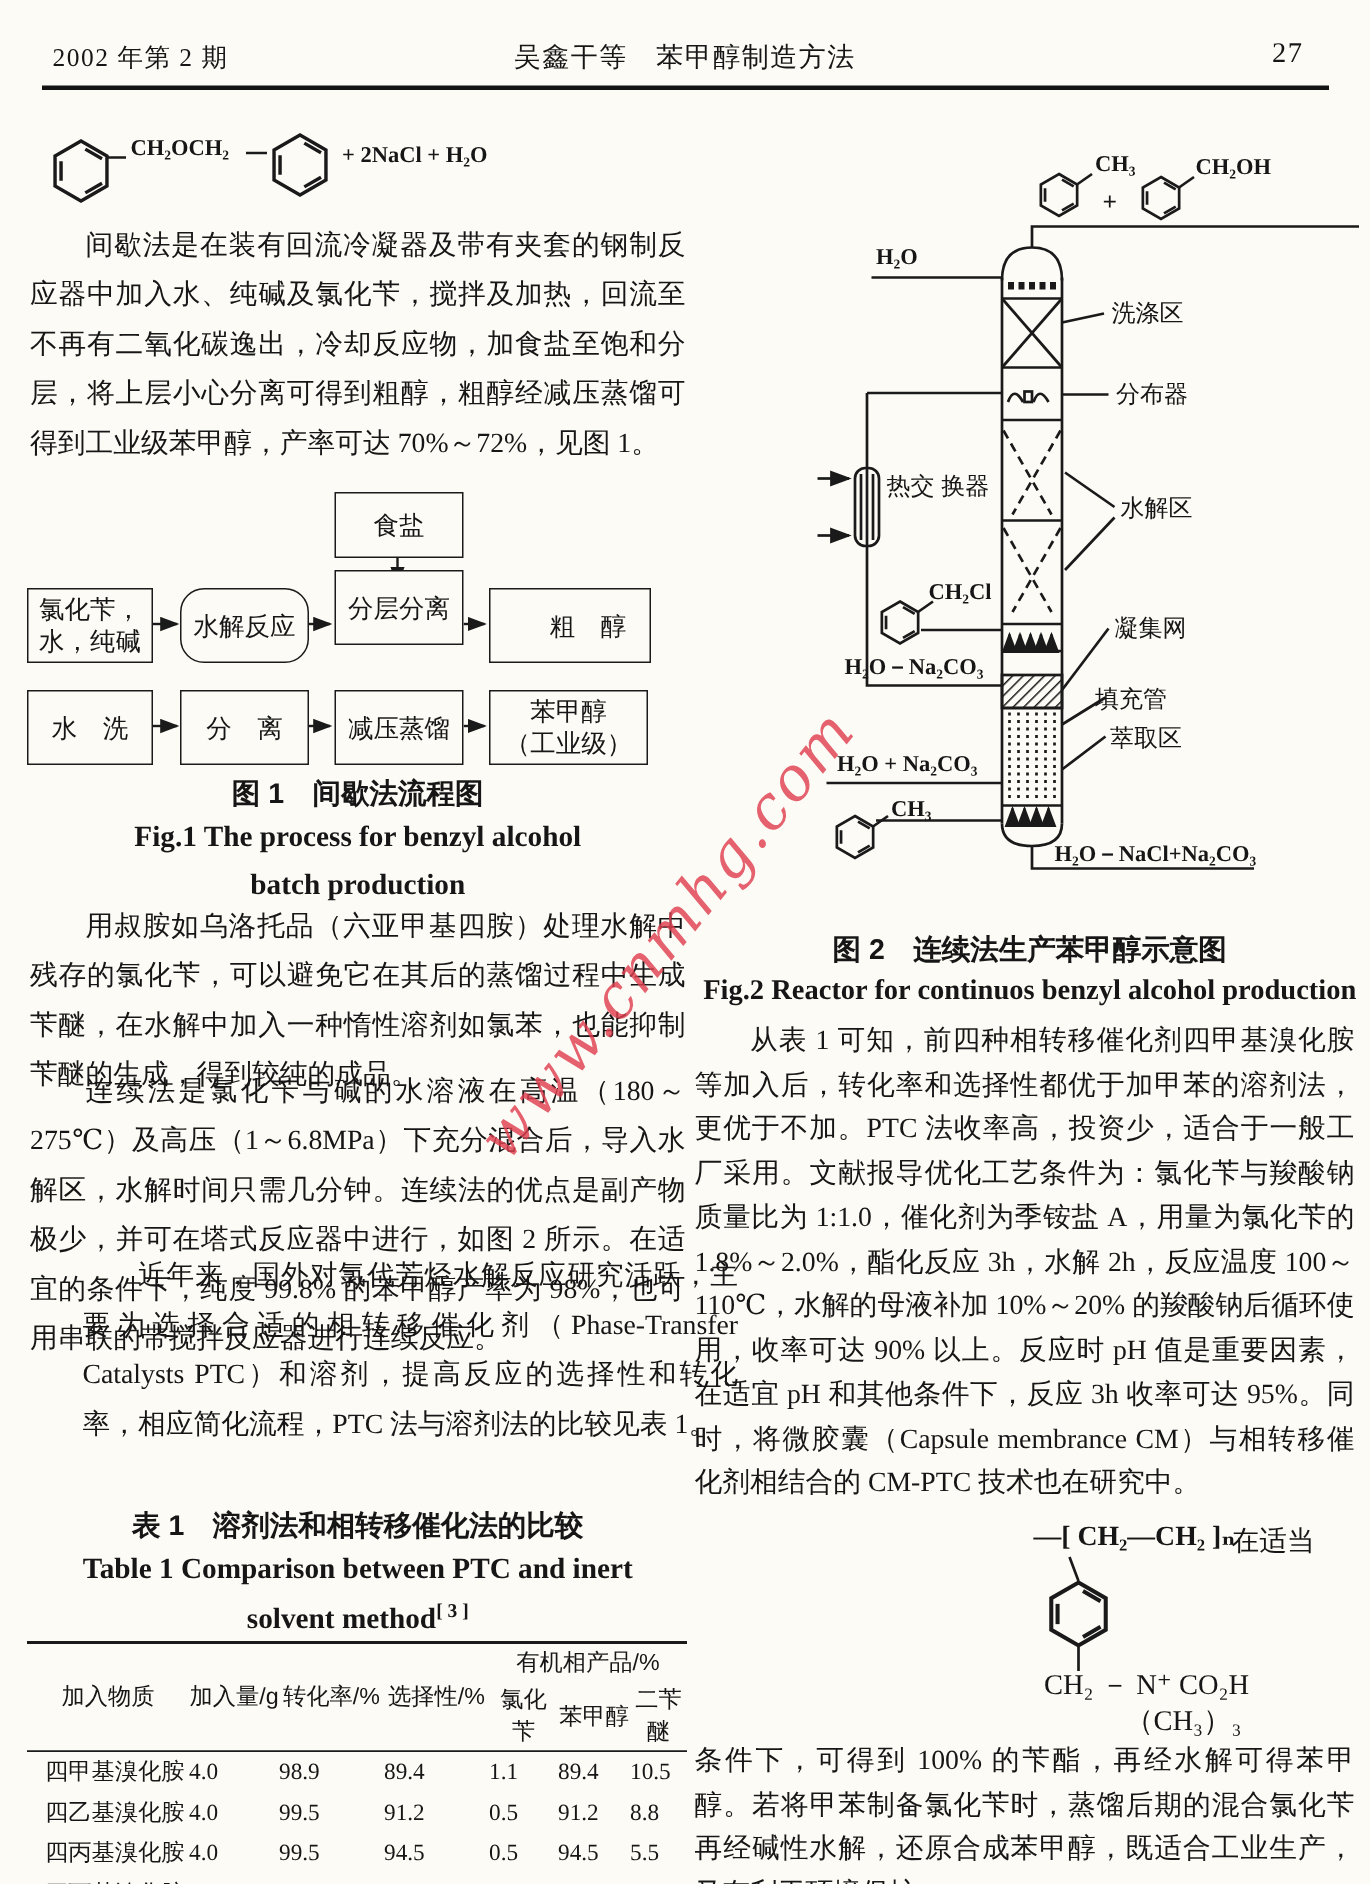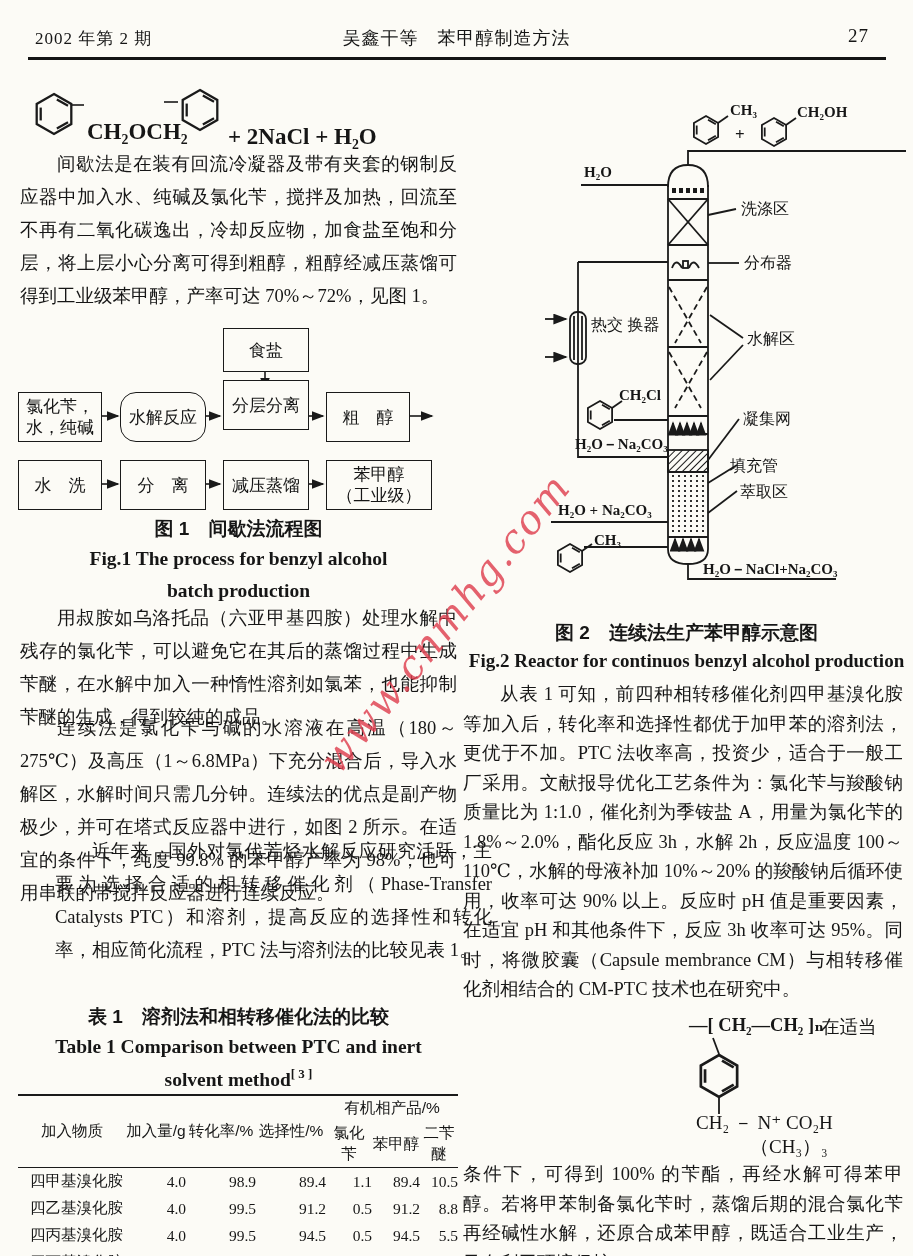--- a/index.html
+++ b/index.html
@@ -14,39 +14,39 @@
   .hdr-rule{left:28px;top:57px;width:858px;height:3px;background:#141414;}
   
   .para{width:437px;font-size:18.5px;line-height:33px;text-align:justify;text-indent:2em;}
   .rp{width:440px;line-height:29.5px;}
   .noindent{text-indent:0;}
   .cap-cn{width:437px;text-align:center;font-weight:bold;font-size:19px;font-family:"Liberation Sans","DejaVu Sans",sans-serif;}
   .cap-en{width:437px;text-align:center;font-weight:bold;font-size:19.5px;}
   .pre{white-space:pre-line;}
   
   .eq-svg line,.eq-svg polygon{stroke:#1a1a1a;stroke-width:1.6;fill:none;}
-  .eq-txt{font-size:23px;font-weight:bold;margin-top:28px;}
+  .eq-txt{font-size:15px;font-weight:bold;}
   
   .flow{width:437px;height:180px;}
   .fbox{position:absolute;border:1.6px solid #1a1a1a;display:flex;align-items:center;justify-content:center;
         text-align:center;font-size:17px;line-height:21px;background:#fcfbf6;
         font-family:"Liberation Sans","DejaVu Sans",sans-serif;}
   .flow svg line{stroke:#1a1a1a;stroke-width:1.6;}
   
   .dg{width:450px;height:545px;}
   .dg-svg{position:absolute;left:0;top:0;}
   .dg-svg .lw{stroke:#1a1a1a;stroke-width:1.8;fill:none;}
   .dglab{position:absolute;font-size:16px;font-family:"Liberation Sans","DejaVu Sans",sans-serif;white-space:nowrap;}
   .dgchem{position:absolute;font-size:15px;font-weight:bold;white-space:nowrap;}
   
   table.t1{border-collapse:collapse;width:440px;border-top:2.4px solid #1a1a1a;
            font-size:15.5px;}
   table.t1 thead{border-bottom:1.8px solid #1a1a1a;}
   table.t1 th{font-weight:normal;font-family:"Liberation Sans","DejaVu Sans",sans-serif;padding:2px 0;}
-  table.t1 td{text-align:right;height:27px;padding:0;}
+  table.t1 td{text-align:left;height:27px;padding:0;}
   table.t1 td.c0{text-align:left;padding-left:12px;font-family:"Liberation Sans","DejaVu Sans",sans-serif;}
   
   .watermark{left:250px;top:600px;width:390px;text-align:center;
     transform:rotate(-51deg);font-size:40px;font-style:italic;letter-spacing:2px;
     font-family:"DejaVu Serif",serif;pointer-events:none;}
   
   .st-svg line,.st-svg polygon{stroke:#1a1a1a;stroke-width:1.8;fill:none;}
   .chemline{position:absolute;font-size:19px;white-space:nowrap;}
 </style>
 </head>
@@ -94,21 +94,21 @@
     <line x1="392" y1="88" x2="414" y2="88" marker-end="url(#farr)"></line>
     <line x1="84" y1="156" x2="100" y2="156" marker-end="url(#farr)"></line>
     <line x1="188" y1="156" x2="202" y2="156" marker-end="url(#farr)"></line>
     <line x1="291" y1="156" x2="305" y2="156" marker-end="url(#farr)"></line>
   </svg>
   <div class="fbox" style="left:205px;top:0;width:84px;height:42px;">食盐</div>
   <div class="fbox pre" style="left:0;top:64px;width:82px;height:48px;">氯化苄，
 水，纯碱</div>
   <div class="fbox" style="left:102px;top:64px;width:84px;height:48px;border-radius:16px;">水解反应</div>
   <div class="fbox" style="left:205px;top:52px;width:84px;height:48px;">分层分离</div>
-  <div class="fbox" style="left:308px;top:64px;width:82px;height:48px;">粗　醇</div>
+  <div class="fbox" style="left:308px;top:64px;width:82px;height:48px;padding-left:24px;">粗　醇</div>
   <div class="fbox" style="left:0;top:132px;width:82px;height:48px;">水　洗</div>
   <div class="fbox" style="left:102px;top:132px;width:84px;height:48px;">分　离</div>
   <div class="fbox" style="left:205px;top:132px;width:84px;height:48px;">减压蒸馏</div>
   <div class="fbox pre" style="left:308px;top:132px;width:104px;height:48px;">苯甲醇
 （工业级）</div>
 </div>
 
 <div class="abs cap-cn" style="left:20px;top:516px;">图 1　间歇法流程图</div>
 <div class="abs cap-en" style="left:20px;top:548px;">Fig.1 The process for benzyl alcohol</div>
 <div class="abs cap-en" style="left:20px;top:580px;">batch production</div>
@@ -310,21 +310,21 @@
   <span class="dgchem" style="left:267px;top:27px;">CH₃</span>
   <span class="dgchem" style="left:272px;top:50px;font-size:17px;">+</span>
   <span class="dgchem" style="left:334px;top:29px;">CH₂OH</span>
   <span class="dgchem" style="left:121px;top:89px;">H₂O</span>
   <span class="dglab" style="left:278px;top:124px;">洗涤区</span>
   <span class="dglab" style="left:281px;top:178px;">分布器</span>
   <span class="dglab" style="left:284px;top:254px;">水解区</span>
   <span class="dglab pre" style="left:128px;top:240px;line-height:20px;">热交
 换器</span>
   <span class="dgchem" style="left:156px;top:312px;">CH₂Cl</span>
-  <span class="dgchem" style="left:112px;top:360px;font-family:Liberation Serif, serif;">H₂O－Na₂CO₃</span>
+  <span class="dgchem" style="left:100px;top:360px;font-family:Liberation Serif, serif;">H₂O－Na₂CO₃</span>
   <span class="dglab" style="left:280px;top:334px;">凝集网</span>
   <span class="dglab" style="left:267px;top:381px;font-family:Liberation Serif, serif;">填充管</span>
   <span class="dglab" style="left:277px;top:407px;">萃取区</span>
   <span class="dgchem" style="left:95px;top:427px;">H₂O + Na₂CO₃</span>
   <span class="dgchem" style="left:131px;top:457px;">CH₃</span>
   <span class="dgchem" style="left:240px;top:485px;">H₂O－NaCl+Na₂CO₃</span>
 </div>
 
 <div class="abs cap-cn" style="left:463px;top:620px;width:447px;">图 2　连续法生产苯甲醇示意图</div>
 <div class="abs cap-en" style="left:463px;top:650px;width:447px;font-size:19px;">Fig.2 Reactor for continuos benzyl alcohol production</div>

